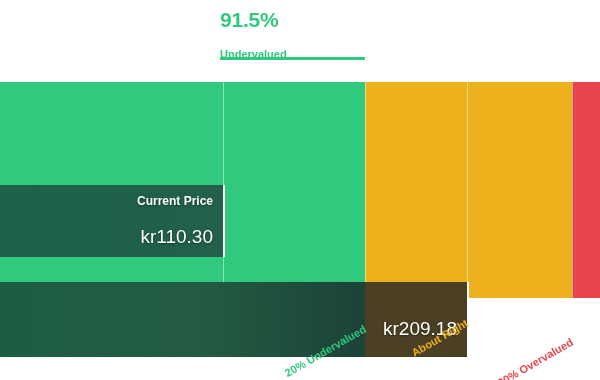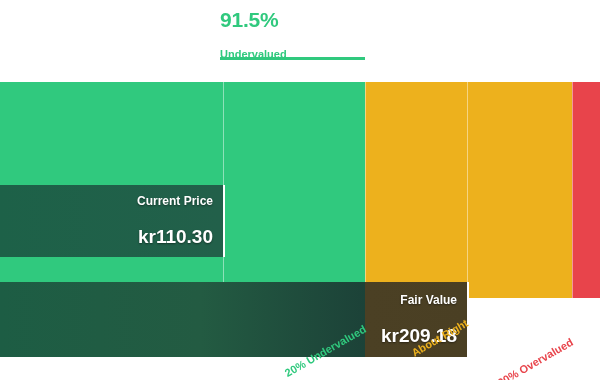--- a/index.html
+++ b/index.html
@@ -124,21 +124,21 @@
     color: #ffffff;
     text-shadow: 0 1px 2px rgba(0,0,0,0.45);
   }
   .bar-caption {
     font-size: 12px;
     font-weight: bold;
     line-height: 15px;
   }
   .bar-value {
     font-size: 19px;
-    font-weight: bold;
+    font-weight: normal;
     line-height: 23px;
     margin-top: 16px;
   }
 
   
   .axis-label {
     position: absolute;
     font-size: 11px;
     font-weight: bold;
     white-space: nowrap;
@@ -176,21 +176,20 @@
       <div class="bar-text">
         <div class="bar-caption">Current Price</div>
         <div class="bar-value">kr110.30</div>
       </div>
     </div>
 
     <div class="bar bar-fair">
       <div class="bar-seg seg-green"></div>
       <div class="bar-seg seg-yellow"></div>
       <div class="bar-text">
-        <div class="bar-caption">Fair Value</div>
         <div class="bar-value">kr209.18</div>
       </div>
     </div>
   </div>
 
   <div class="axis-label axis-under" style="left:205px; top:322px; width:160px;">20% Undervalued</div>
 
   <div class="axis-label axis-right" style="left:347px; top:316px; width:120px;">About Right</div>
 
   <div class="axis-label axis-over" style="left:412px; top:335px; width:160px;">20% Overvalued</div>

